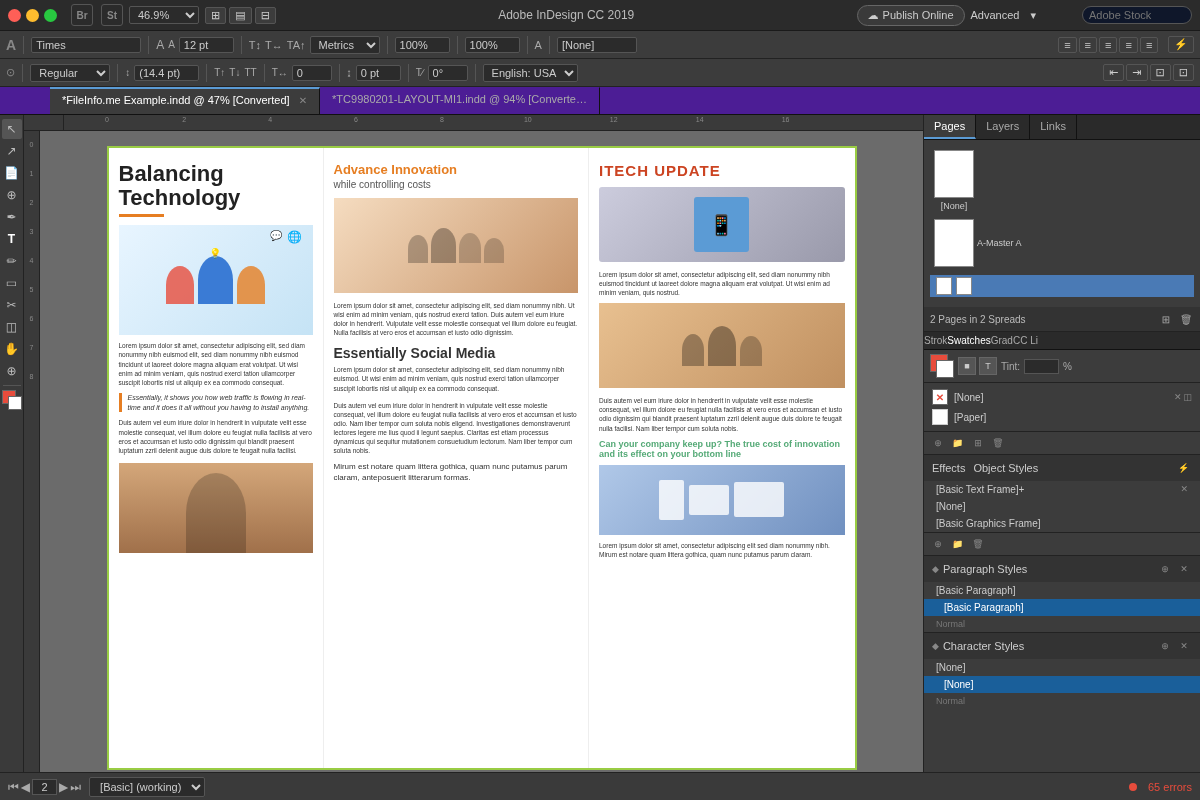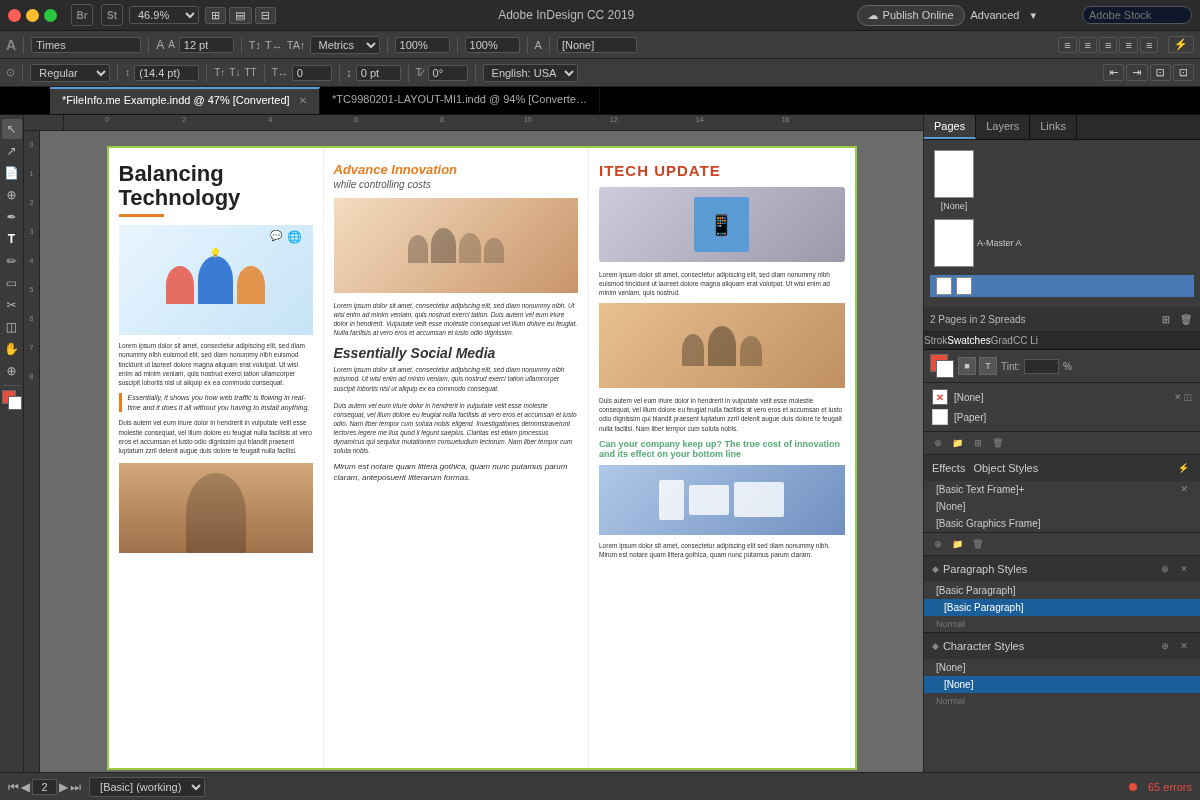--- a/index.html
+++ b/index.html
@@ -22,21 +22,21 @@
 
     
     #toolbar1, #toolbar2 { display: flex; align-items: center; background: #3c3c3c; height: 28px; border-bottom: 1px solid #222; padding: 0 6px; gap: 4px; }
     .tb-input { background: #2b2b2b; border: 1px solid #555; color: #ccc; padding: 1px 4px; border-radius: 2px; font-size: 11px; }
     .tb-sep { width: 1px; height: 18px; background: #555; margin: 0 3px; }
     .font-select { width: 110px; }
     .font-size { width: 55px; }
     .tb-btn { background: #3c3c3c; border: 1px solid #555; color: #ccc; padding: 1px 5px; border-radius: 2px; font-size: 11px; cursor: pointer; }
 
     
-    #tabs { display: flex; background: #000000; height: 28px; border-bottom: 1px solid #111; padding-left: 50px; }
+    #tabs { display: flex; background: #4c1d95; height: 28px; border-bottom: 1px solid #111; padding-left: 50px; }
     .tab { padding: 5px 12px; font-size: 11px; color: #aaa; cursor: pointer; border-right: 1px solid #111; border-top: 1px solid transparent; position: relative; white-space: nowrap; overflow: hidden; text-overflow: ellipsis; max-width: 280px; }
     .tab.active { background: #3c3c3c; color: #fff; border-top: 2px solid #5b9bd5; }
     .tab-close { margin-left: 6px; color: #888; font-size: 10px; }
 
     
     #main { display: flex; height: calc(800px - 31px - 28px - 28px - 28px - 28px); }
 
     
     #toolbox { width: 24px; background: #3a3a3a; border-right: 1px solid #222; display: flex; flex-direction: column; align-items: center; padding: 4px 0; gap: 2px; }
     .tool-btn { width: 20px; height: 20px; display: flex; align-items: center; justify-content: center; color: #bbb; font-size: 12px; cursor: pointer; border-radius: 2px; }
@@ -311,21 +311,21 @@
 
               <div style="border-left:3px solid #e67e22;padding-left:6px;margin:6px 0;font-size:7px;font-style:italic;color:#333;line-height:1.4;">Essentially, it shows you how web traffic is flowing in real-time and it does it all without you having to install anything.</div>
 
               <div style="font-size:6.5px;color:#333;line-height:1.4;">Duis autem vel eum iriure dolor in hendrerit in vulputate velit esse molestie consequat, vel illum dolore eu feugiat nulla facilisis at vero eros et accumsan et iusto odio dignissim qui blandit praesent luptatum zzril delenit augue duis dolore te feugait nulla facilisi.</div>
 
               <div style="width:100%;height:90px;background:linear-gradient(180deg,#d4a77a 0%,#a0704a 100%);margin-top:8px;position:relative;">
                 <div style="position:absolute;bottom:0;left:50%;transform:translateX(-50%);width:60px;height:80px;background:rgba(0,0,0,0.2);border-radius:50% 50% 0 0;"></div>
               </div>
             </div>
 
-            <div style="padding:14px 10px;border-right:1px solid #eee;overflow:hidden;font-style:italic;">
+            <div style="padding:14px 10px;border-right:1px solid #eee;overflow:hidden;">
 
               <div style="color:#e67e22;font-size:13px;font-weight:bold;margin-bottom:2px;">Advance Innovation</div>
               <div style="font-size:10px;color:#555;margin-bottom:8px;">while controlling costs</div>
 
               <div style="width:100%;height:95px;background:linear-gradient(135deg,#f5dcc0,#c8956a);margin-bottom:8px;position:relative;overflow:hidden;display:flex;align-items:center;justify-content:center;">
                 <div style="display:flex;gap:3px;align-items:flex-end;">
                   <div style="width:20px;height:28px;border-radius:50% 50% 0 0;background:rgba(0,0,0,0.25);"></div>
                   <div style="width:25px;height:35px;border-radius:50% 50% 0 0;background:rgba(0,0,0,0.3);"></div>
                   <div style="width:22px;height:30px;border-radius:50% 50% 0 0;background:rgba(0,0,0,0.2);"></div>
                   <div style="width:20px;height:25px;border-radius:50% 50% 0 0;background:rgba(0,0,0,0.2);"></div>

